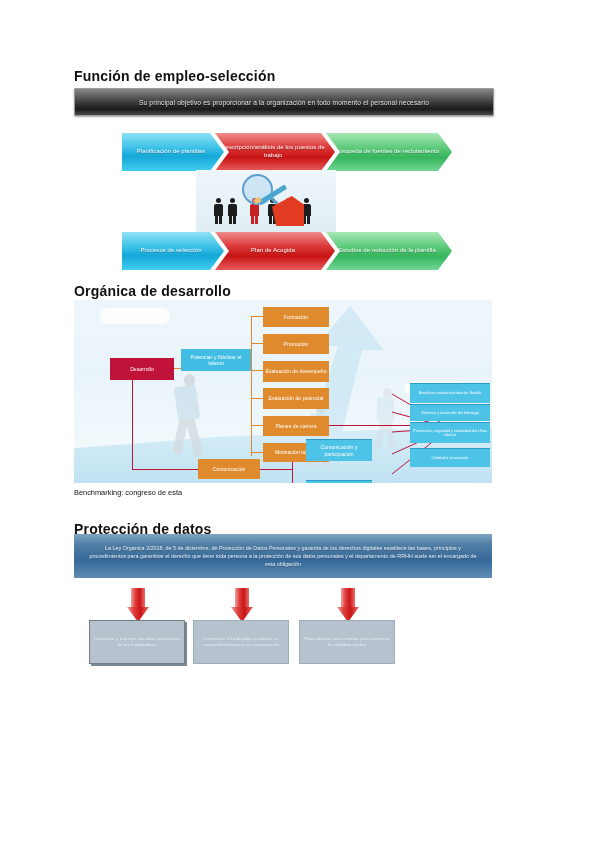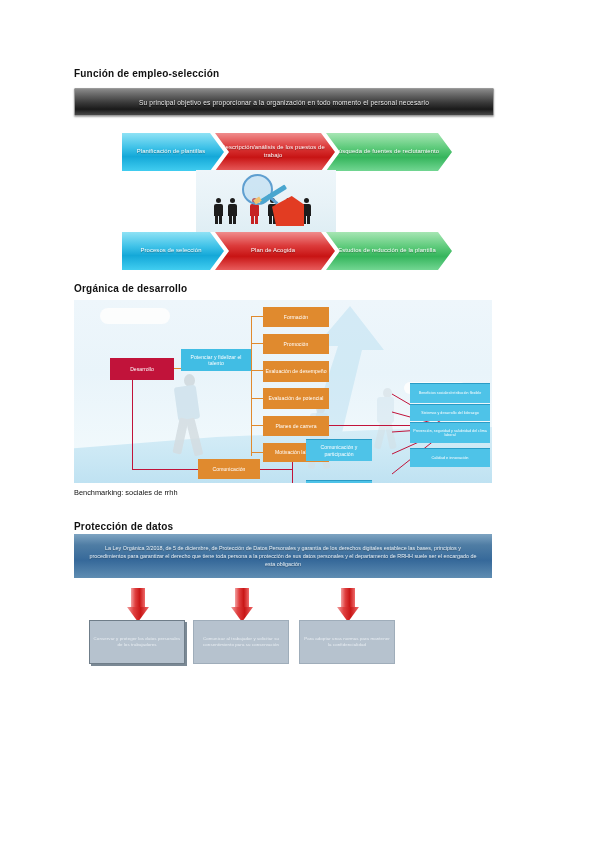--- a/index.html
+++ b/index.html
@@ -1,19 +1,19 @@
 <!DOCTYPE html>
 <html><head>
 <meta charset="utf-8">
 <style>
   html,body{margin:0;padding:0;background:#ffffff;}
   body{width:600px;height:848px;font-family:"Liberation Sans",sans-serif;color:#1a1a1a;overflow:hidden;position:relative;}
   .page{position:absolute;left:0;top:0;width:600px;height:848px;background:#fff;}
 
-  .h-title{position:absolute;font-weight:bold;font-size:10px;letter-spacing:.2px;color:#111;}
+  .h-title{position:absolute;font-weight:bold;font-size:14px;letter-spacing:.2px;color:#111;}
 
   
   .banner{position:absolute;left:74px;top:88px;width:418px;height:26px;
     background:linear-gradient(to bottom,#8a8a8a 0%,#6d6d6d 18%,#3a3a3a 52%,#1a1a1a 78%,#4a4a4a 100%);
     border:1px solid #9a9a9a;border-radius:1px;display:flex;align-items:center;justify-content:center;
     box-shadow:0 1px 2px rgba(0,0,0,.35);}
   .banner span{color:#e8e8e8;font-size:6.6px;letter-spacing:.15px;white-space:nowrap;text-shadow:0 1px 1px #000;}
 
   
   .chev-row{position:absolute;display:flex;align-items:stretch;}
@@ -271,21 +271,21 @@
       <span>Sistemas y desarrollo del liderazgo</span>
     </div>
     <div class="mbox cyan2" style="left:336px;top:122px;width:76px;height:18px;font-size:3.6px;">
       <span>Prevención, seguridad y salubridad del clima laboral</span>
     </div>
     <div class="mbox cyan2" style="left:336px;top:148px;width:76px;height:16px;font-size:3.9px;">
       <span>Calidad e innovación</span>
     </div>
   </div>
 
-  <div class="caption" style="left:74px;top:488px;">Benchmarking: sociales de rrhh</div>
+  <div class="caption" style="left:74px;top:488px;">Benchmarking: congreso de esta</div>
 
   <div class="h-title" style="left:74px;top:521px;">Protección de datos</div>
 
   <div class="bluebox" style="top:534px;">
     <p>La Ley Orgánica 3/2018, de 5 de diciembre, de Protección de Datos Personales y garantía de los derechos digitales establece las bases, principios y procedimientos para garantizar el derecho que tiene toda persona a la protección de sus datos personales y el departamento de RRHH suele ser el encargado de esta obligación</p>
   </div>
 
   <div class="darrow" style="left:127px;top:588px;">
     <div class="shaft"></div>
       <div class="tip"></div>

